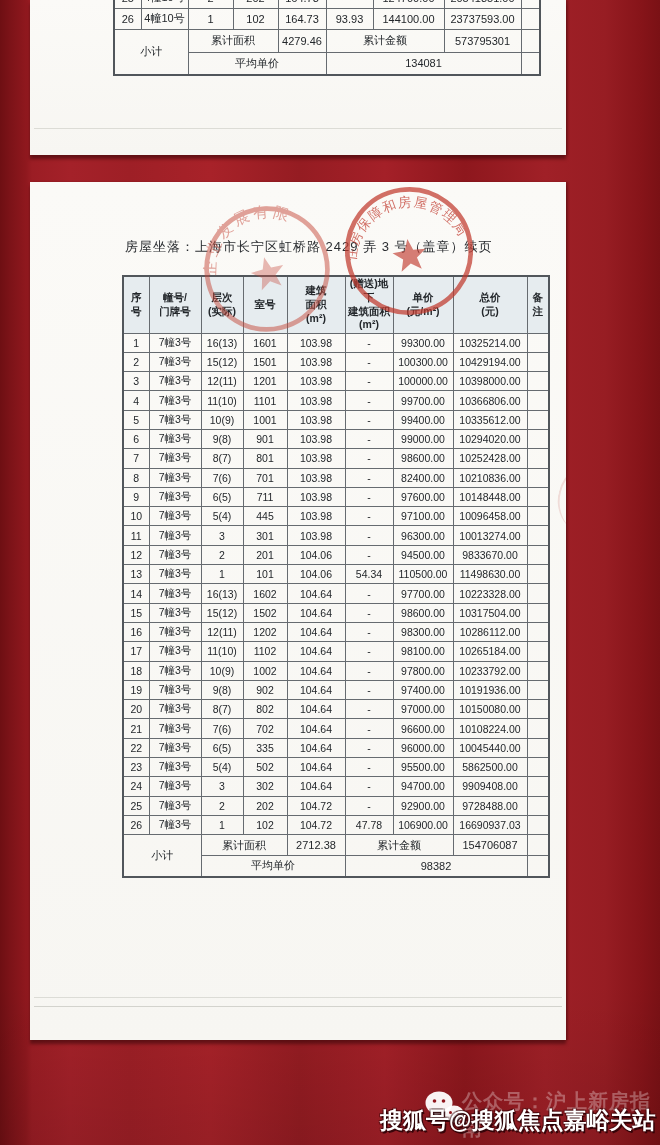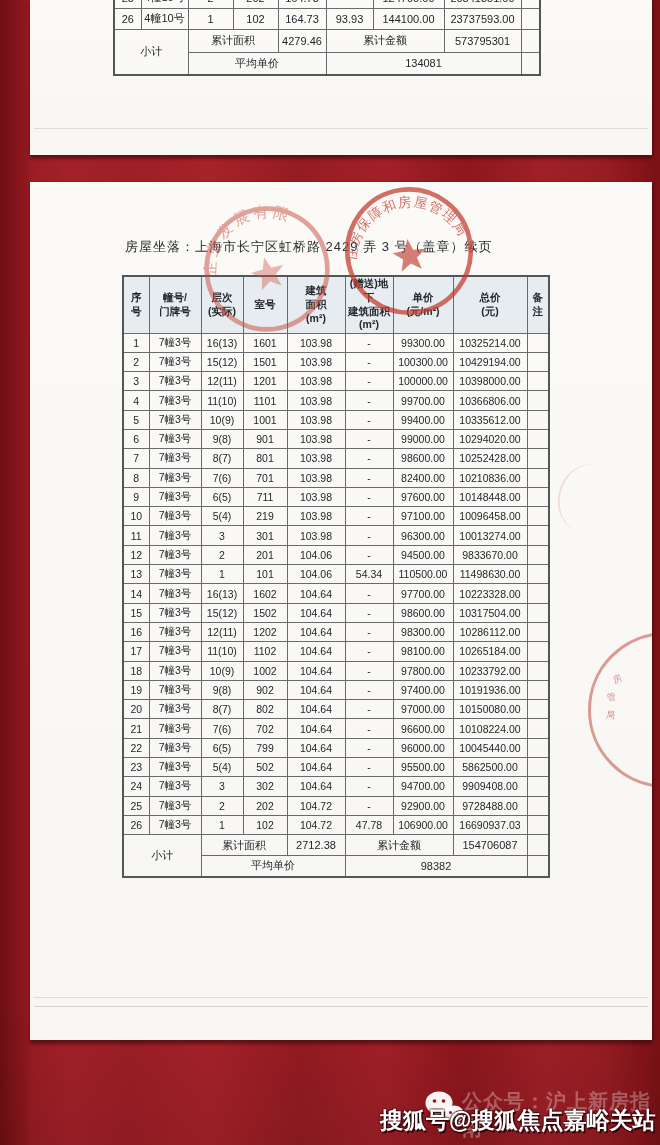--- a/index.html
+++ b/index.html
@@ -5,21 +5,21 @@
   html,body{margin:0;padding:0;}
   body{
     position:relative;width:660px;height:1145px;overflow:hidden;
     font-family:"Liberation Sans",sans-serif;
     background:
       linear-gradient(180deg, rgba(0,0,0,0) 86%, rgba(0,0,0,.10) 100%),
       linear-gradient(90deg,#6e0f13 0px,#7c1318 10px,#8f181e 26px,#9b1d24 32px,
         #a42129 70px,#9e1f26 130px,#a82229 210px,#951c22 300px,#a42028 385px,
         #8e171d 465px,#a02027 545px,#971d23 605px,#861419 642px,#7a1115 660px);
   }
-  .paper{position:absolute;left:30px;width:622px;
+  .paper{position:absolute;left:30px;width:536px;
     background:linear-gradient(180deg,#fbfaf7 0%,#f7f6f2 100%);
     box-shadow:0 4px 3px rgba(55,8,10,.55),2px 0 2px rgba(55,8,10,.3);}
   .paper-top{top:0;height:155px;overflow:hidden;}
   .paper-main{top:182px;height:858px;overflow:hidden;}
   .faint-line{position:absolute;left:4px;right:4px;height:1px;background:#dcdcd6;}
   .doc-table{position:absolute;border-collapse:collapse;table-layout:fixed;
     color:#23272b;text-align:center;border:2px solid #51565b;}
   .doc-table td,.doc-table th{border:1px solid #666b70;padding:0;overflow:hidden;
     white-space:nowrap;font-weight:normal;}
   .top-table{left:83px;top:-14px;width:426px;font-size:11px;}
@@ -246,21 +246,21 @@
           <td>103.98</td>
           <td>-</td>
           <td>97600.00</td>
           <td>10148448.00</td>
           <td></td>
         </tr>
         <tr>
           <td>10</td>
           <td>7幢3号</td>
           <td>5(4)</td>
-          <td>219</td>
+          <td>445</td>
           <td>103.98</td>
           <td>-</td>
           <td>97100.00</td>
           <td>10096458.00</td>
           <td></td>
         </tr>
         <tr>
           <td>11</td>
           <td>7幢3号</td>
           <td>3</td>
@@ -378,21 +378,21 @@
           <td>104.64</td>
           <td>-</td>
           <td>96600.00</td>
           <td>10108224.00</td>
           <td></td>
         </tr>
         <tr>
           <td>22</td>
           <td>7幢3号</td>
           <td>6(5)</td>
-          <td>799</td>
+          <td>335</td>
           <td>104.64</td>
           <td>-</td>
           <td>96000.00</td>
           <td>10045440.00</td>
           <td></td>
         </tr>
         <tr>
           <td>23</td>
           <td>7幢3号</td>
           <td>5(4)</td>

